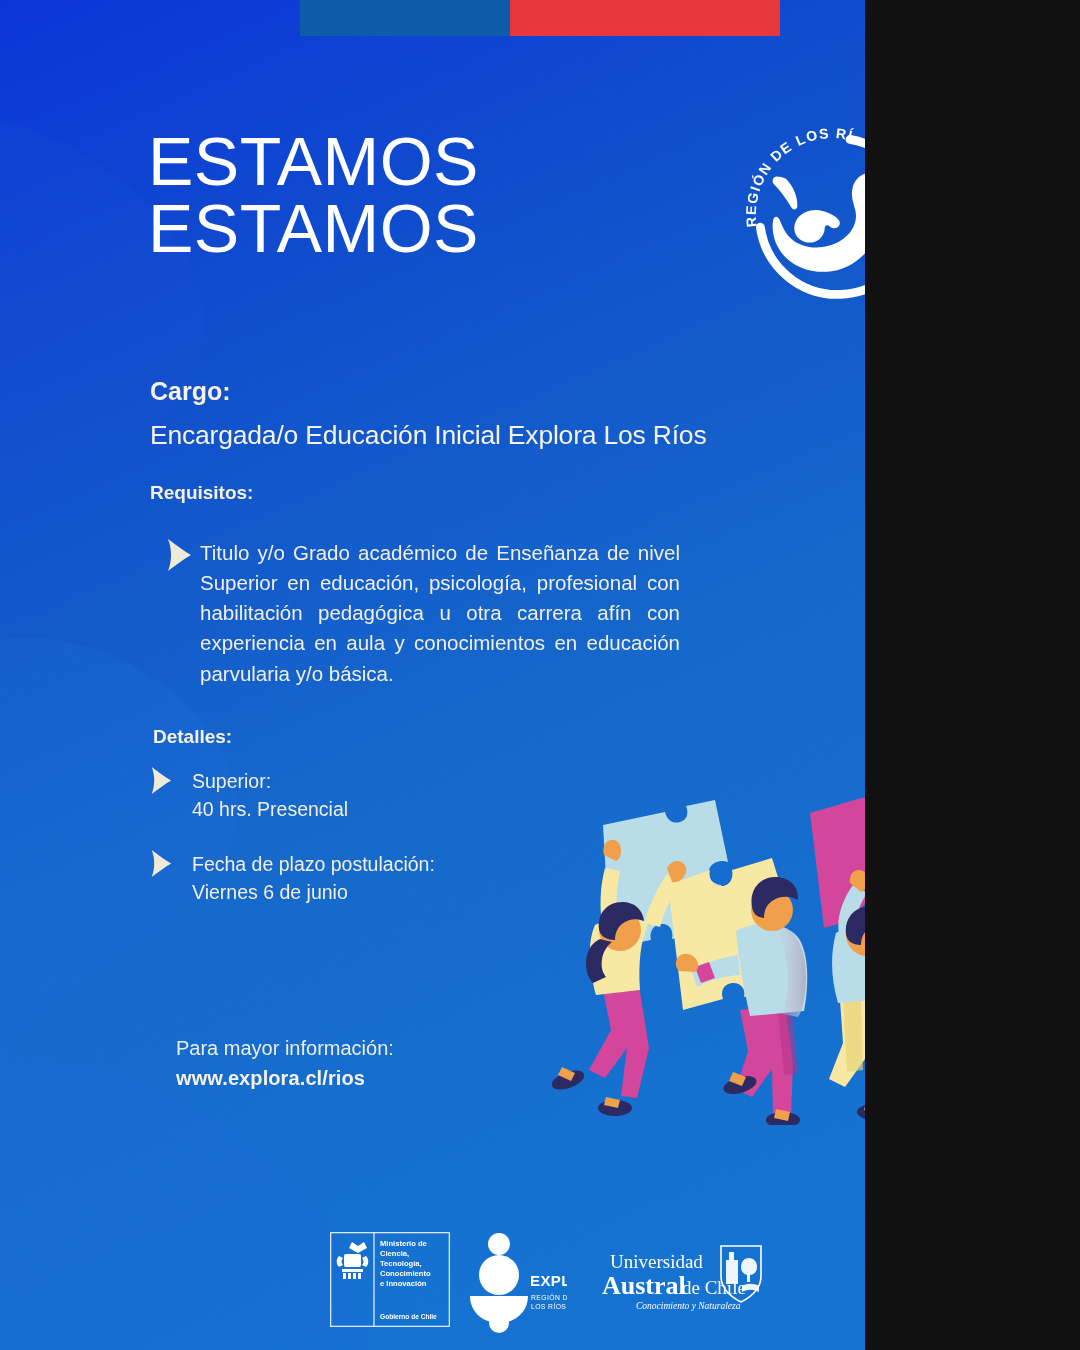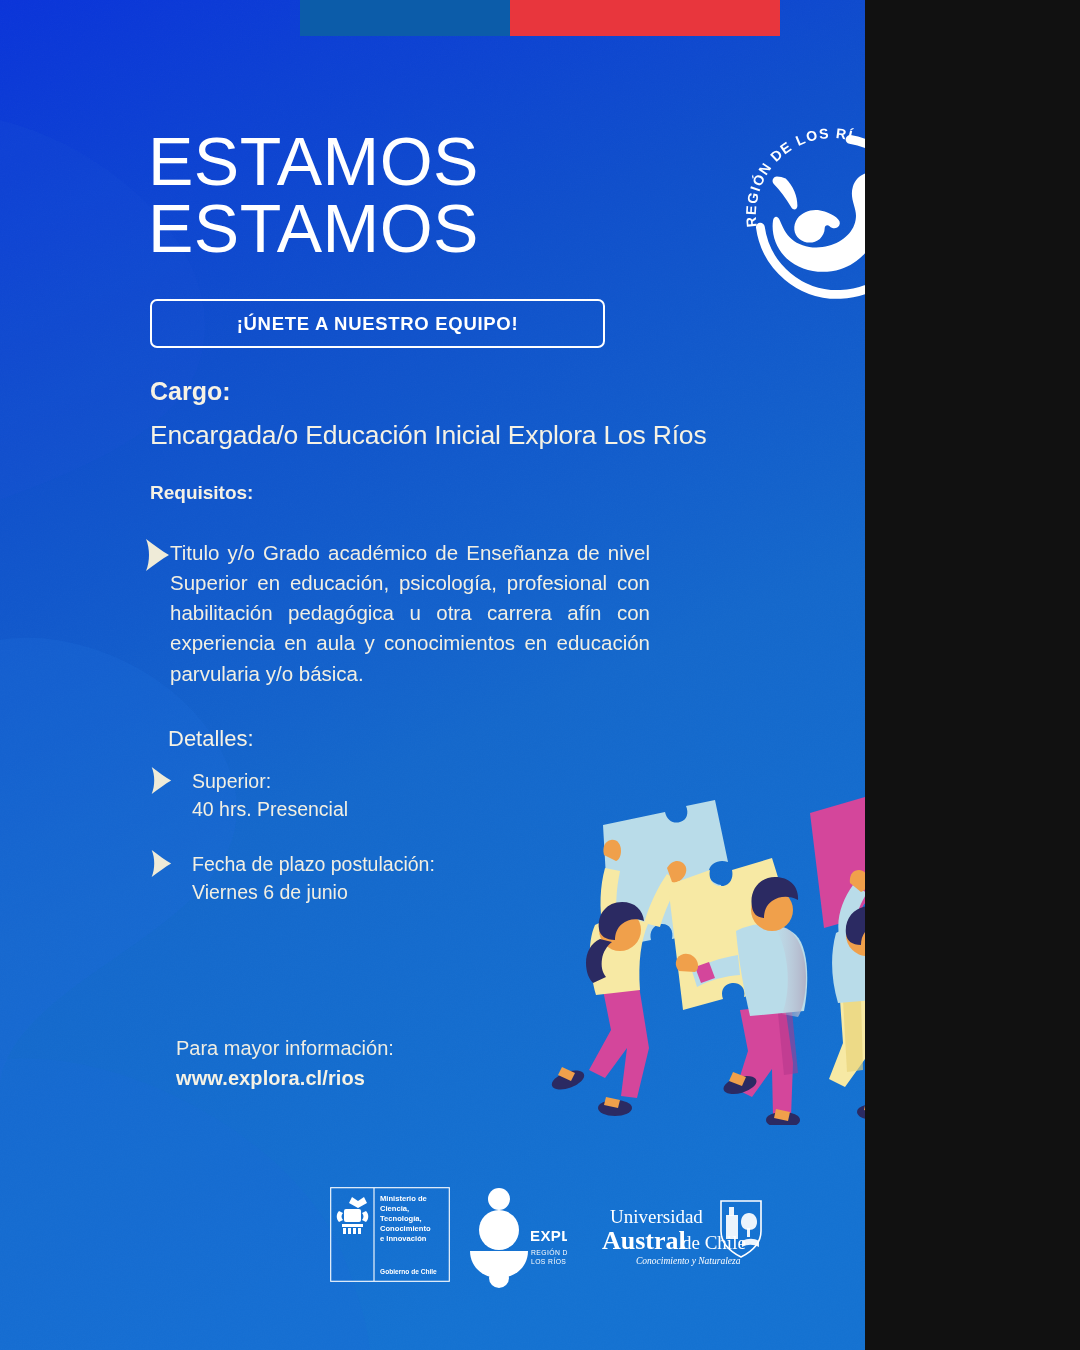--- a/index.html
+++ b/index.html
@@ -33,47 +33,47 @@
     border:2px solid #FFFFFF;border-radius:7px;
     display:flex;align-items:center;justify-content:center;
     color:#FFFFFF;font-size:18.5px;font-weight:bold;letter-spacing:0.7px;
   }
 
   
   .cargo-label{position:absolute;left:150px;top:377px;color:#F6F2E4;font-size:25px;font-weight:bold;}
   .cargo-title{position:absolute;left:150px;top:420px;color:#F6F2E4;font-size:26.5px;font-weight:normal;letter-spacing:-0.2px;white-space:nowrap;}
   .req-label{position:absolute;left:150px;top:482px;color:#F6F2E4;font-size:19px;font-weight:bold;}
 
-  .req-row{position:absolute;left:144px;top:538px;width:530px;display:flex;gap:0;}
+  .req-row{position:absolute;left:166px;top:538px;width:530px;display:flex;gap:8px;}
   .req-text{
     color:#F2EFE2;font-size:20.5px;line-height:1.47;
     text-align:justify;text-justify:inter-word;width:480px;
   }
 
-  .det-label{position:absolute;left:168px;top:726px;color:#F6F2E4;font-size:22px;font-weight:normal;}
+  .det-label{position:absolute;left:153px;top:726px;color:#F6F2E4;font-size:19px;font-weight:bold;}
   .details{position:absolute;left:150px;top:766px;width:420px;}
   .det-item{display:flex;gap:20px;margin-bottom:26px;align-items:flex-start;}
   .det-lines{color:#F2EFE2;font-size:19.5px;line-height:1.42;padding-top:2px;}
   .det-lines .k{display:block;}
   .det-lines .v{display:block;}
 
   .arrow{flex:0 0 auto;width:26px;height:34px;}
   .arrow.small{width:22px;height:29px;}
 
   .info{position:absolute;left:176px;top:1033px;color:#EFEDE2;font-size:20px;line-height:1.5;}
   .info .url{display:block;font-weight:bold;color:#F6F2E4;letter-spacing:0.1px;}
 
   
   .swan{position:absolute;left:735px;top:118px;width:195px;height:195px;}
 
   
   .illus{position:absolute;left:540px;top:795px;width:430px;height:330px;}
 
   
-  .footer{position:absolute;left:0;top:1185px;width:1080px;height:110px;}
+  .footer{position:absolute;left:0;top:1230px;width:1080px;height:110px;}
   .logo-min{position:absolute;left:330px;top:2px;width:120px;height:95px;}
   .logo-exp{position:absolute;left:462px;top:0px;width:105px;height:103px;}
   .logo-uach{position:absolute;left:600px;top:12px;width:175px;height:82px;}
 </style>
 </head>
 <body>
 
 <div class="poster">
 
   <svg class="bg-svg" viewBox="0 0 1080 1350">
@@ -119,23 +119,20 @@
   <div class="flagbar">
     <div class="blue"></div>
     <div class="red"></div>
   </div>
 
   <div class="headline">
     <span>ESTAMOS</span>
     <span class="l2">ESTAMOS</span>
   </div>
 
-  <div class="cta">
-    <span>¡ÚNETE A NUESTRO EQUIPO!</span>
-  </div>
 
   <svg class="swan" viewBox="0 0 200 200">
     <defs>
       <path id="arcpath" d="M 24,118 A 78,78 0 0 1 122,24" fill="none"></path>
     </defs>
 
     <path d="M 118,22 A 80,80 0 1 1 26,112" fill="none" stroke="#FFFFFF" stroke-width="9" stroke-linecap="round"></path>
     <text font-size="14.5" font-weight="bold" fill="#FFFFFF" letter-spacing="1.4" font-family="Liberation Sans, sans-serif">
       <textPath href="#arcpath" startOffset="4%">REGIÓN DE LOS RÍOS</textPath>
     </text>

